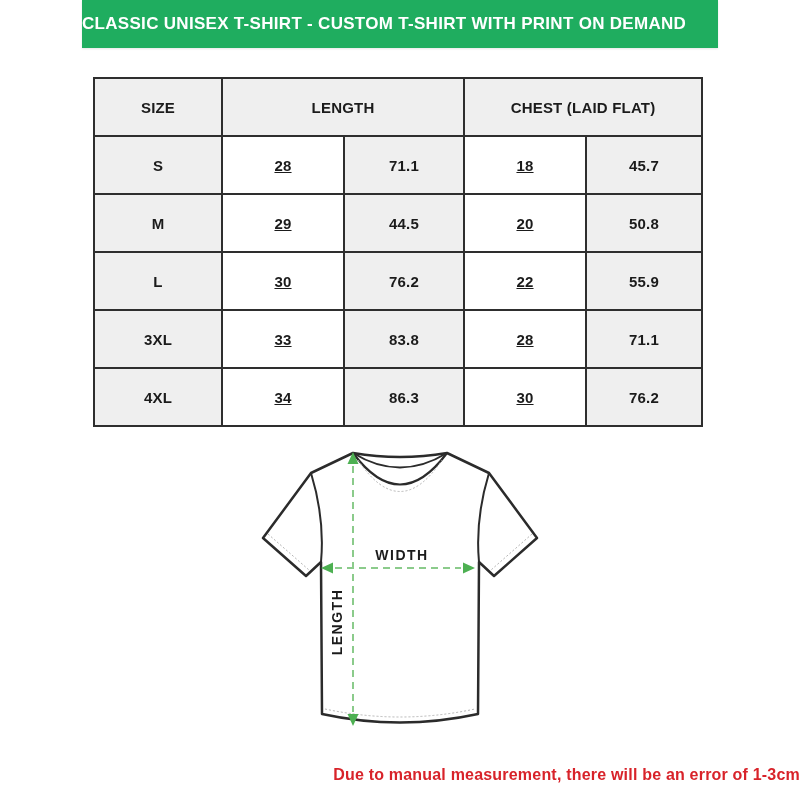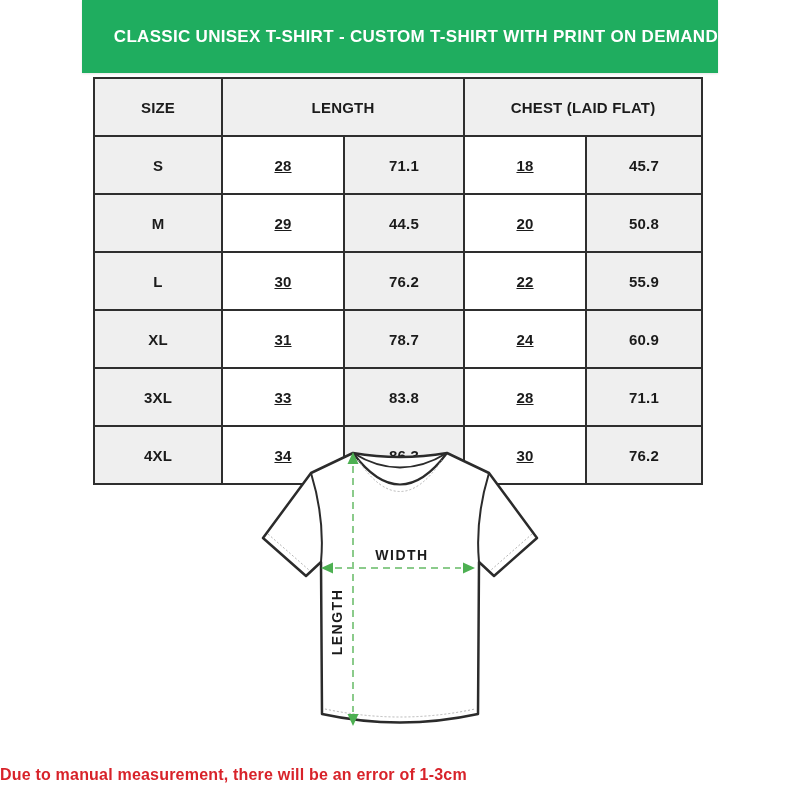--- a/index.html
+++ b/index.html
@@ -2,22 +2,22 @@
 <html><head>
 <meta charset="utf-8">
 <style>
   html,body{margin:0;padding:0;background:#ffffff;}
   .canvas{
     position:relative;width:800px;height:800px;background:#ffffff;overflow:hidden;
     font-family:"Liberation Sans",sans-serif;
   }
   
   .banner{
-    position:absolute;left:82px;top:0;width:636px;height:73px;
-    background:#1fad5f;display:flex;align-items:center;justify-content:flex-end;
+    position:absolute;left:82px;top:0;width:636px;height:48px;
+    background:#1fad5f;display:flex;align-items:center;justify-content:flex-start;
     box-shadow:0 1px 2px rgba(0,0,0,0.10);
   }
   .banner h1{
     margin:0;color:#ffffff;font-size:17px;font-weight:bold;letter-spacing:0.3px;
     white-space:nowrap;
   }
   
   .size-table{
     position:absolute;left:93px;top:77px;width:608px;
     border-collapse:collapse;table-layout:fixed;
@@ -27,21 +27,21 @@
     border:2px solid #2e2e2e;height:32px;text-align:center;vertical-align:middle;
     padding:12px;letter-spacing:0.2px;
   }
   .size-table th{background:#efefef;}
   .size-table td.shade{background:#efefef;}
   .size-table td.plain{background:#ffffff;text-decoration:underline;}
   
   .diagram{position:absolute;left:240px;top:430px;width:320px;height:320px;}
   
   .note{
-    position:absolute;left:0;top:766px;width:800px;text-align:left;
+    position:absolute;left:0;top:766px;width:800px;text-align:right;
     font-size:16px;font-weight:bold;color:#d8232a;letter-spacing:0.2px;
   }
 </style>
 </head>
 <body>
 
 <div class="canvas">
 
   <header class="banner">
     <h1>CLASSIC UNISEX T-SHIRT - CUSTOM T-SHIRT WITH PRINT ON DEMAND</h1>
@@ -76,27 +76,20 @@
           <td class="shade">44.5</td>
           <td class="plain">20</td>
           <td class="shade">50.8</td>
         </tr>
         <tr>
           <td class="shade">L</td>
           <td class="plain">30</td>
           <td class="shade">76.2</td>
           <td class="plain">22</td>
           <td class="shade">55.9</td>
-        </tr>
-        <tr>
-          <td class="shade">XL</td>
-          <td class="plain">31</td>
-          <td class="shade">78.7</td>
-          <td class="plain">24</td>
-          <td class="shade">60.9</td>
         </tr>
         <tr>
           <td class="shade">3XL</td>
           <td class="plain">33</td>
           <td class="shade">83.8</td>
           <td class="plain">28</td>
           <td class="shade">71.1</td>
         </tr>
         <tr>
           <td class="shade">4XL</td>

